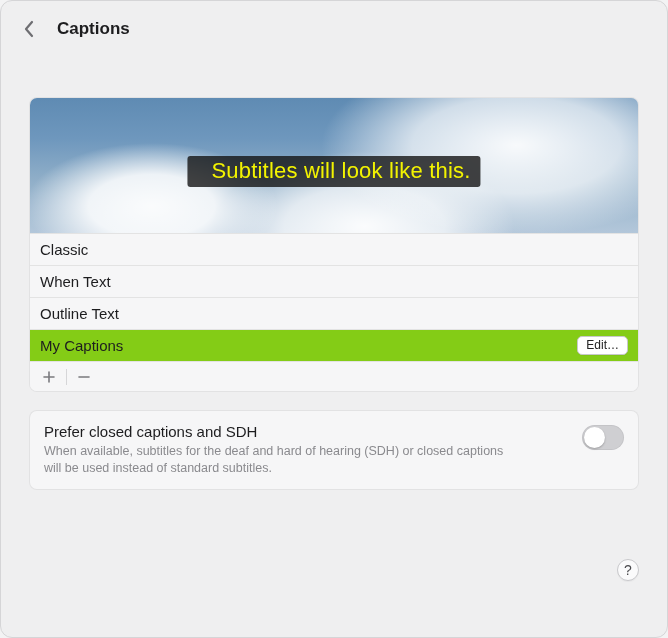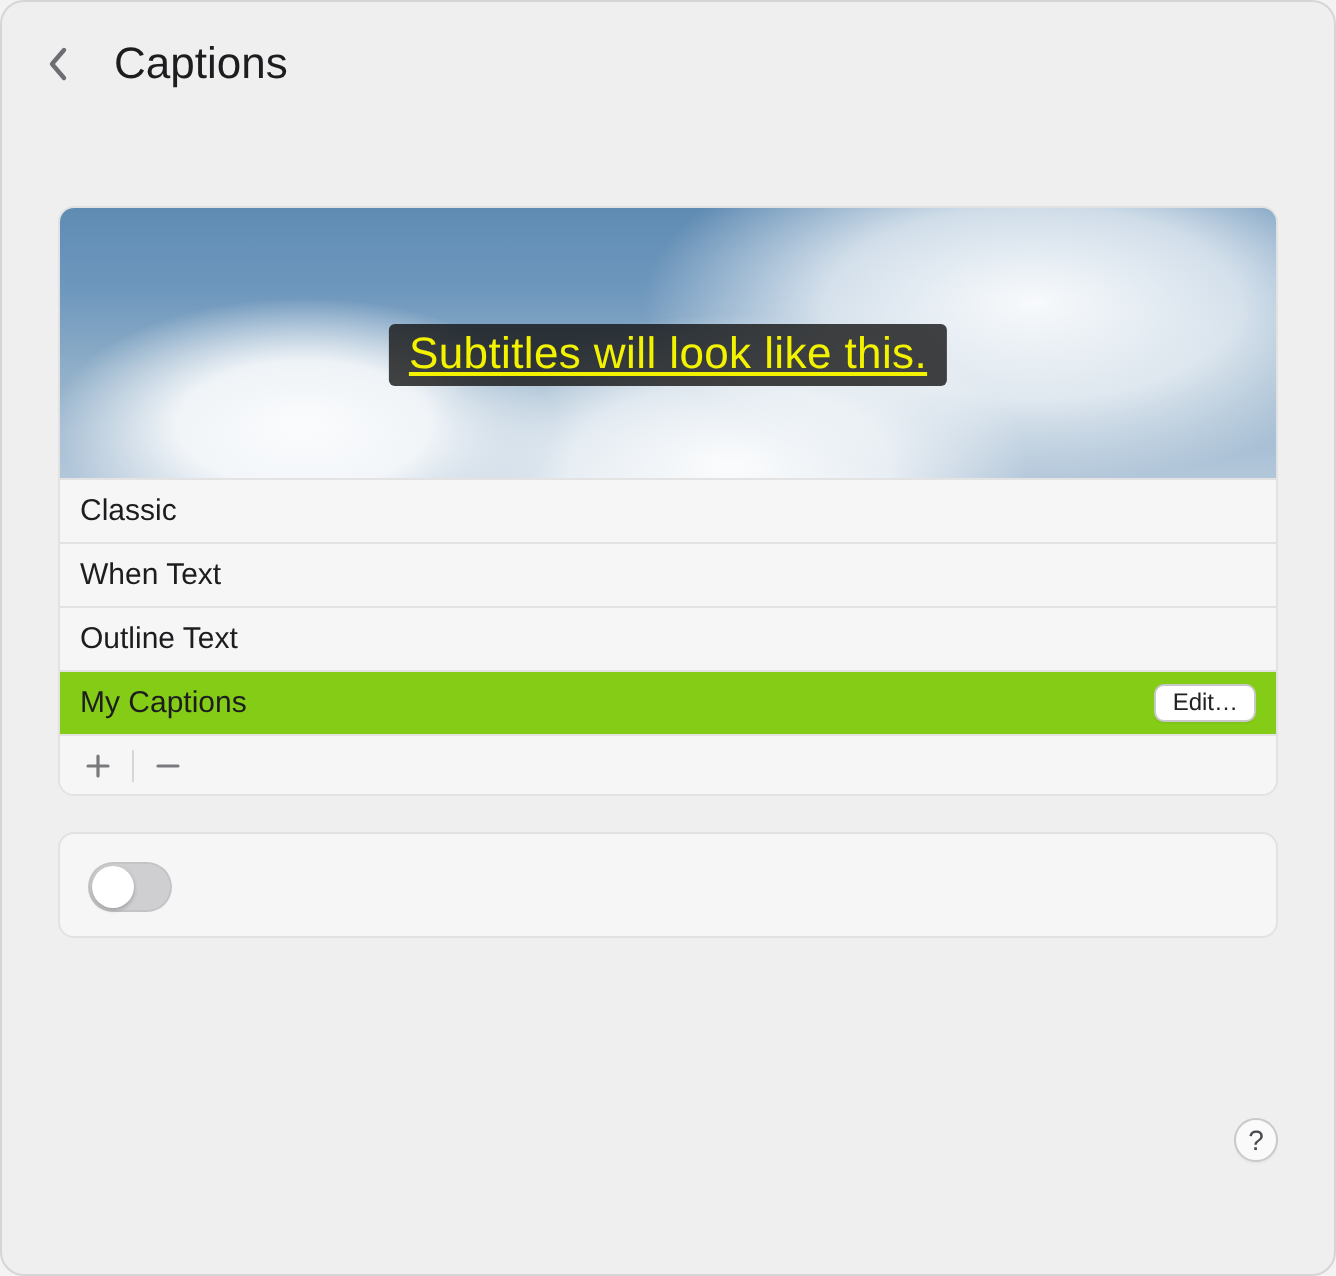--- a/index.html
+++ b/index.html
@@ -25,22 +25,22 @@
     padding: 18px 8px 10px 18px;
   }
   .back-chevron {
     width: 20px; height: 20px;
     color: #6e6e72;
     display: flex; align-items: center; justify-content: center;
     cursor: pointer;
   }
   .back-chevron svg { width: 12px; height: 18px; }
   .title {
-    font-size: 22px;
-    font-weight: 400;
+    font-size: 17px;
+    font-weight: 700;
   }
   .content {
     padding: 48px 28px 0 28px;
   }
   .preview-card {
     border: 1px solid rgba(0,0,0,0.08);
     border-radius: 8px;
     overflow: hidden;
     background: #f6f6f7;
   }
@@ -55,24 +55,23 @@
       linear-gradient(180deg, #5f8bb3 0%, #6e97bd 30%, #8faec8 60%, #b3c7da 100%);
   }
   .subtitle-pill {
     position: absolute;
     left: 50%; transform: translateX(-50%);
     top: 58px;
     background: rgba(20,20,20,0.8);
     color: #f3f300;
     font-size: 22px;
     letter-spacing: 0.2px;
-    padding: 2px 10px 3px 10px;
+    padding: 2px 10px 3px 24px;
     border-radius: 3px;
     white-space: nowrap;
-    text-decoration: underline;
   }
   .style-list {
     display: flex; flex-direction: column;
   }
   .style-row {
     display: flex;
     align-items: center;
     justify-content: space-between;
     height: 32px;
     padding: 0 10px;
@@ -220,20 +219,24 @@
           <div class="tool-btn">
             <svg viewBox="0 0 12 12">
               <path d="M1 6 H11" stroke="currentColor" stroke-width="1.6" stroke-linecap="round"></path>
             </svg>
           </div>
         </div>
       </div>
     </div>
 
     <div class="pref-card">
+      <div class="pref-text">
+        <div class="pref-title">Prefer closed captions and SDH</div>
+        <div class="pref-desc">When available, subtitles for the deaf and hard of hearing (SDH) or closed captions will be used instead of standard subtitles.</div>
+      </div>
       <div class="switch">
         <div class="switch-knob"></div>
       </div>
     </div>
 
   </div>
 
   <div class="help-btn">
     <span>?</span>
   </div>

